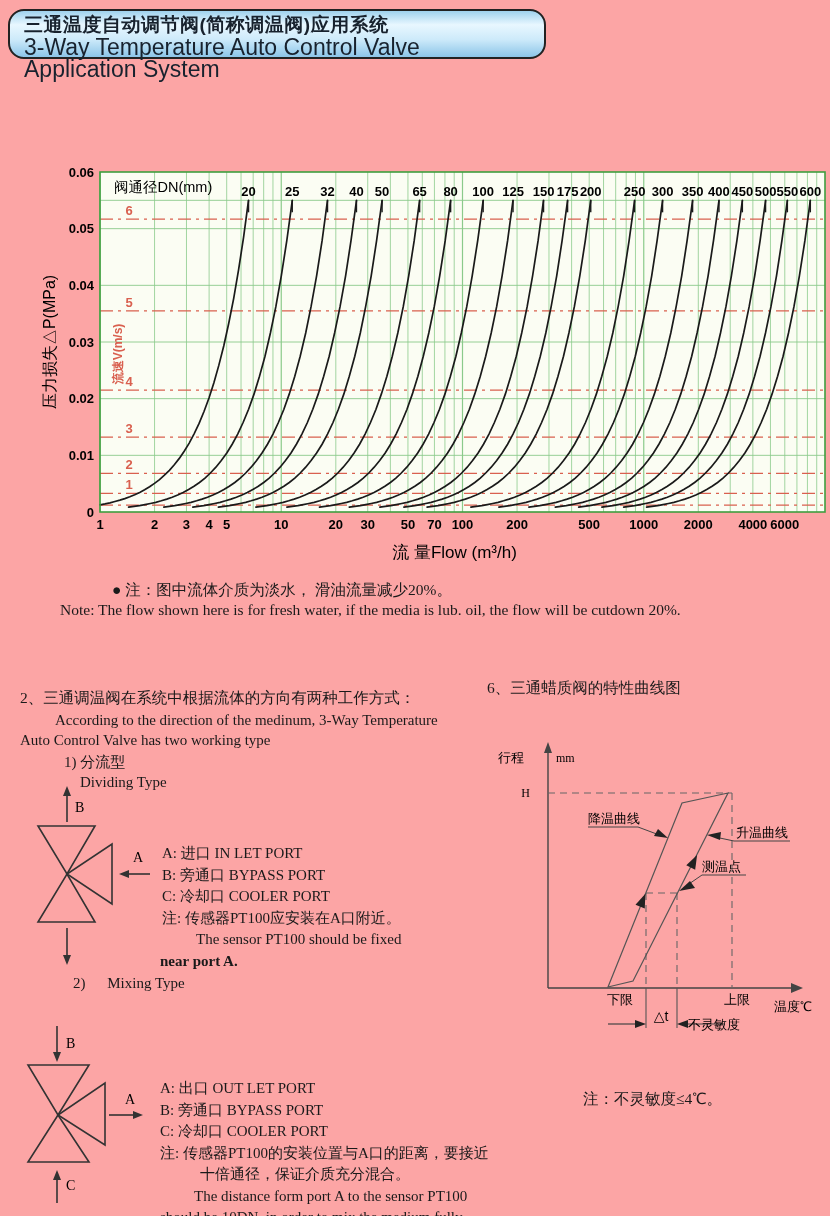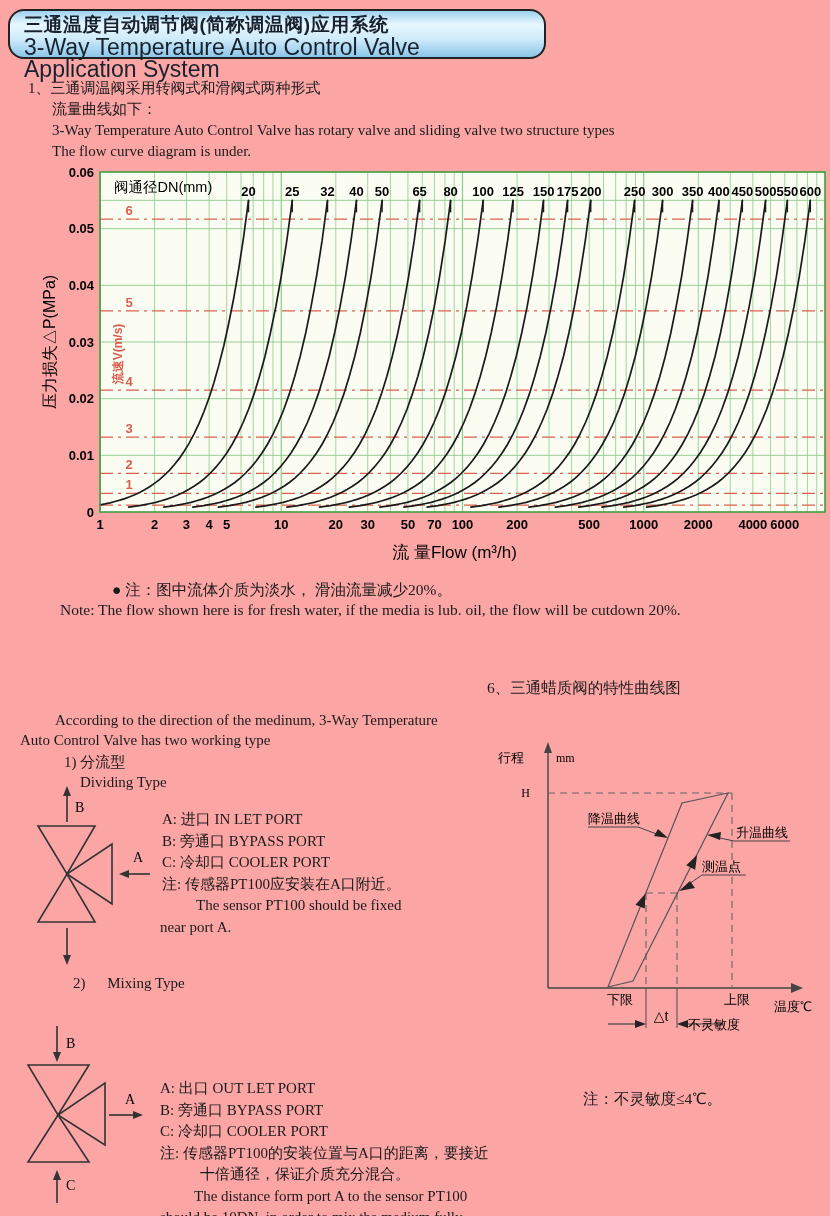--- a/index.html
+++ b/index.html
@@ -26,26 +26,20 @@
 </head>
 <body>
 
 <div class="page">
 
   <div class="abs banner">
     <div class="zh">三通温度自动调节阀(简称调温阀)应用系统</div>
     <div class="en">3-Way Temperature Auto Control Valve Application System</div>
   </div>
 
-  <div class="abs txt15" style="left:28px;top:78px;width:770px;">
-    <span>1、三通调温阀采用转阀式和滑阀式两种形式</span>
-    <span class="ind">流量曲线如下：</span>
-    <span class="ind">3-Way Temperature Auto Control Valve has rotary valve and sliding valve two structure types</span>
-    <span class="ind">The flow curve diagram is under.</span>
-  </div>
 
   <div class="abs chartbox">
     <svg id="flow-chart-svg" width="800" height="408" viewBox="0 0 800 408">
         <rect x="72" y="10" width="725" height="340" fill="#fbfdf3"></rect>
         <line x1="72" y1="10" x2="72" y2="350" stroke="#8bca8b" stroke-width="1.2"></line>
         <line x1="126.5616867140966" y1="10" x2="126.5616867140966" y2="350" stroke="#8bca8b" stroke-width="0.8"></line>
         <line x1="158.4782274179388" y1="10" x2="158.4782274179388" y2="350" stroke="#8bca8b" stroke-width="0.8"></line>
         <line x1="181.1233734281932" y1="10" x2="181.1233734281932" y2="350" stroke="#8bca8b" stroke-width="0.8"></line>
         <line x1="198.6883132859034" y1="10" x2="198.6883132859034" y2="350" stroke="#8bca8b" stroke-width="0.8"></line>
         <line x1="213.03991413203542" y1="10" x2="213.03991413203542" y2="350" stroke="#8bca8b" stroke-width="0.8"></line>
@@ -186,20 +180,21 @@
         <text x="670.3116867140966" y="367" font-size="13" font-weight="bold" text-anchor="middle">2000</text>
         <text x="724.8733734281932" y="367" font-size="13" font-weight="bold" text-anchor="middle">4000</text>
         <text x="756.7899141320354" y="367" font-size="13" font-weight="bold" text-anchor="middle">6000</text>
         <text x="426.5" y="396" font-size="17" text-anchor="middle">流 量Flow (m³/h)</text>
       </svg>
   </div>
 
   <div class="abs notezh">● 注：图中流体介质为淡水， 滑油流量减少20%。</div>
   <div class="abs noteen">Note: The flow shown here is for fresh water, if the media is lub. oil, the flow will be cutdown 20%.</div>
 
+  <div class="abs heading" style="left:20px;top:688px;">2、三通调温阀在系统中根据流体的方向有两种工作方式：</div>
   <div class="abs txt15" style="left:55px;top:710px;">According to the direction of the medinum, 3-Way Temperature</div>
   <div class="abs txt15" style="left:20px;top:730px;">Auto Control Valve has two working type</div>
   <div class="abs txt15" style="left:64px;top:752px;">1) 分流型</div>
   <div class="abs txt15" style="left:80px;top:772px;">Dividing Type</div>
 
   <div class="abs" style="left:25px;top:782px;">
     <svg width="140" height="190" viewBox="0 0 140 190">
       <g stroke="#333" stroke-width="1.6" fill="none">
         <line x1="42" y1="40" x2="42" y2="12"></line>
         <polygon points="13,44 70,44 42,92"></polygon>
@@ -211,27 +206,27 @@
       <g fill="#333" stroke="none">
         <polygon points="42,4 38,14 46,14"></polygon>
         <polygon points="94,92 104,88 104,96"></polygon>
         <polygon points="42,183 38,173 46,173"></polygon>
       </g>
       <text x="50" y="30" font-size="14" class="serif">B</text>
       <text x="108" y="80" font-size="14" class="serif">A</text>
     </svg>
   </div>
 
-  <div class="abs ports" style="left:162px;top:809px;width:330px;">
+  <div class="abs ports" style="left:162px;top:843px;width:330px;">
     <span style="display:block;">A: 进口 IN LET PORT</span>
     <span style="display:block;">B: 旁通口 BYPASS PORT</span>
     <span style="display:block;">C: 冷却口 COOLER PORT</span>
     <span style="display:block;">注: 传感器PT100应安装在A口附近。</span>
     <span class="eind">The sensor PT100 should be fixed</span>
-    <span style="display:block;margin-left:-2px;">near port A.</span>
+    <span style="display:block;margin-left:-2px;font-weight:bold;">near port A.</span>
   </div>
 
   <div class="abs txt15" style="left:33px;top:973px;margin-left:40px;">
     <span>2)</span>
     <span style="margin-left:18px;">Mixing Type</span>
   </div>
 
   <div class="abs" style="left:25px;top:1020px;">
     <svg width="140" height="195" viewBox="0 0 140 195">
       <g stroke="#333" stroke-width="1.6" fill="none">

